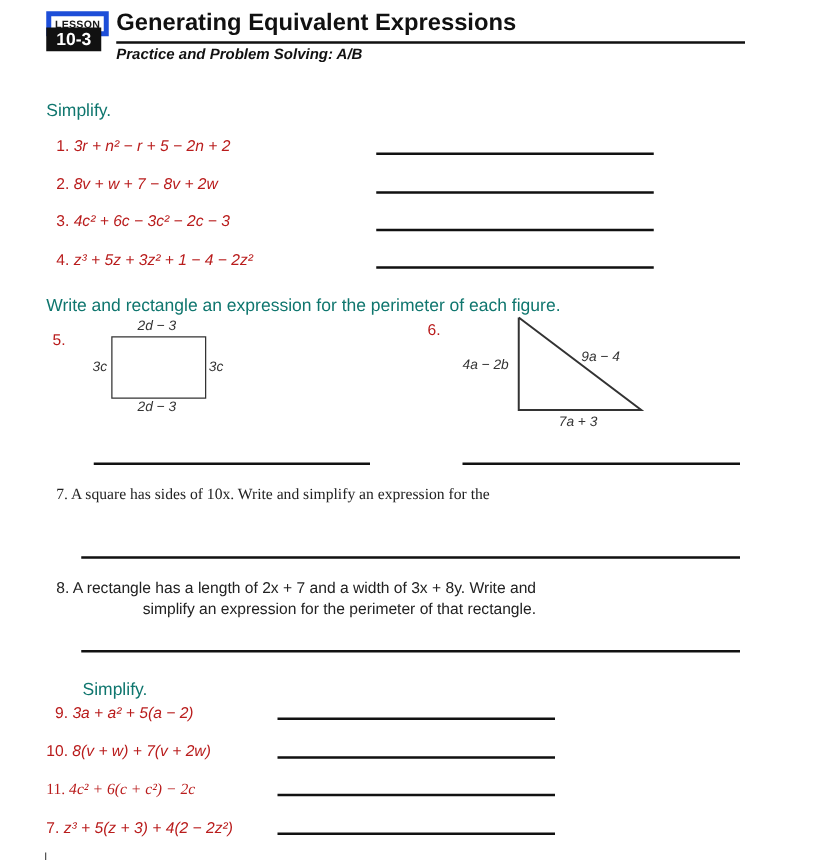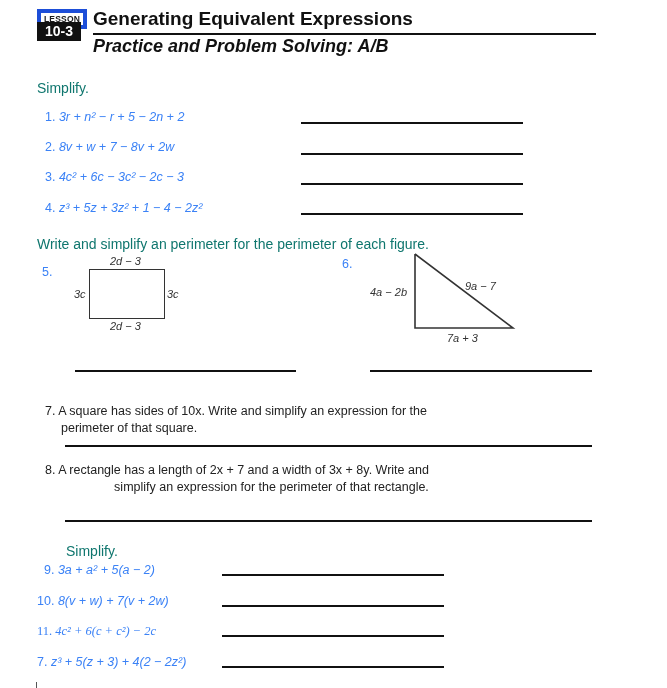--- a/index.html
+++ b/index.html
@@ -6,23 +6,23 @@
     body { width: 667px; height: 688px; position: relative; overflow: hidden;
            font-family: "Liberation Sans", sans-serif; color: #1a1a1a; }
     .abs { position: absolute; }
     .badge { left: 37px; top: 9px; width: 44px; height: 33px; }
     .badge-top { position: absolute; left: 0; top: 0; width: 42px; height: 12px; border: 4px solid #1d4ed8; background: #fff;
                  font-size: 8.5px; font-weight: bold; text-align: center; line-height: 12px; letter-spacing: 0.2px; }
     .badge-bot { position: absolute; left: 0; top: 13px; width: 44px; height: 19px; background: #111; color: #fff;
                  font-size: 14px; font-weight: bold; text-align: center; line-height: 19px; }
     .title { left: 93px; top: 8px; font-size: 19px; font-weight: bold; color: #111; }
     .title-rule { left: 93px; top: 33px; width: 503px; height: 1.5px; background: #111; }
-    .subtitle { left: 93px; top: 36px; font-size: 18px; font-weight: bold; font-style: italic; color: #111; }
+    .subtitle { left: 93px; top: 36px; font-size: 12px; font-weight: bold; font-style: italic; color: #111; }
     .heading { font-size: 14px; font-weight: normal; color: #0f766e; }
-    .prob { font-size: 12.5px; color: #3b82f6; white-space: nowrap; }
+    .prob { font-size: 12.5px; color: #b91c1c; white-space: nowrap; }
     .prob .num { display: inline-block; }
     .expr { font-style: italic; }
     .ans { height: 1.5px; background: #111; }
     .para { font-size: 12.5px; color: #222; line-height: 17px; }
     .fig-label { font-size: 11px; font-style: italic; color: #333; white-space: nowrap; }
   </style>
 </head>
 <body>
 
 <div class="abs badge">
@@ -52,42 +52,41 @@
   <span class="expr">4c² + 6c − 3c² − 2c − 3</span>
 </div>
 <div class="abs ans" style="left:301px; top:183px; width:222px;"></div>
 
 <div class="abs prob" style="left:45px; top:201px;">
   <span class="num">4.</span>
   <span class="expr">z³ + 5z + 3z² + 1 − 4 − 2z²</span>
 </div>
 <div class="abs ans" style="left:301px; top:213px; width:222px;"></div>
 
-<div class="abs heading" style="left:37px; top:236px;">Write and simplify an perimeter for the perimeter of each figure.</div>
+<div class="abs heading" style="left:37px; top:236px;">Write and rectangle an expression for the perimeter of each figure.</div>
 
 <div class="abs prob" style="left:42px; top:265px;">5.</div>
 <div class="abs" style="left:89px; top:269px; width:74px; height:48px; border:1.5px solid #333;"></div>
 <div class="abs fig-label" style="left:110px; top:255px;">2d − 3</div>
 <div class="abs fig-label" style="left:110px; top:320px;">2d − 3</div>
 <div class="abs fig-label" style="left:74px; top:288px;">3c</div>
 <div class="abs fig-label" style="left:167px; top:288px;">3c</div>
 <div class="abs ans" style="left:75px; top:370px; width:221px;"></div>
 
 <div class="abs prob" style="left:342px; top:257px;">6.</div>
 <svg class="abs" style="left:410px; top:250px;" width="110" height="82">
   <polyline points="5,4 5,78 103,78 5,4" fill="none" stroke="#333" stroke-width="1.6"></polyline>
 </svg>
 <div class="abs fig-label" style="left:370px; top:286px;">4a − 2b</div>
-<div class="abs fig-label" style="left:465px; top:280px;">9a − 7</div>
+<div class="abs fig-label" style="left:465px; top:280px;">9a − 4</div>
 <div class="abs fig-label" style="left:447px; top:332px;">7a + 3</div>
 <div class="abs ans" style="left:370px; top:370px; width:222px;"></div>
 
-<div class="abs para" style="left:45px; top:403px;">
+<div class="abs para" style="left:45px; top:387px;font-family:Liberation Serif, serif;">
   <div><span>7.</span> <span>A square has sides of 10x. Write and simplify an expression for the</span></div>
-  <div style="padding-left:16px;">perimeter of that square.</div>
 </div>
 <div class="abs ans" style="left:65px; top:445px; width:527px;"></div>
 
 <div class="abs para" style="left:45px; top:462px;">
   <div><span>8.</span> <span>A rectangle has a length of 2x + 7 and a width of 3x + 8y. Write and</span></div>
   <div style="padding-left:16px;text-align:right;">simplify an expression for the perimeter of that rectangle.</div>
 </div>
 <div class="abs ans" style="left:65px; top:520px; width:527px;"></div>
 
 <div class="abs heading" style="left:66px; top:543px;">Simplify.</div>

